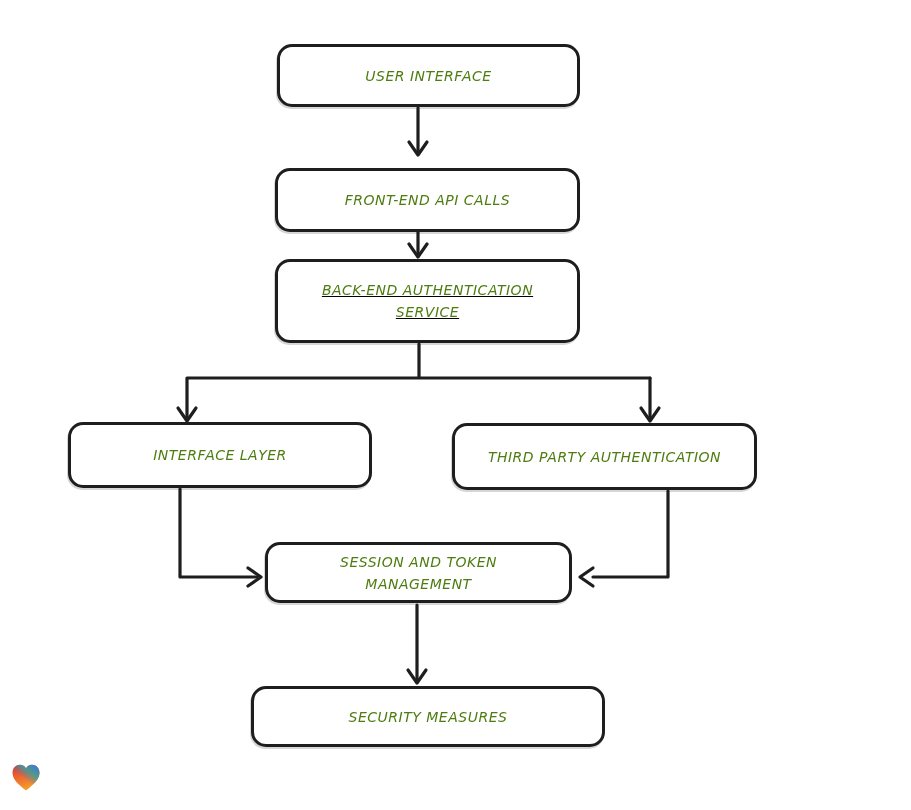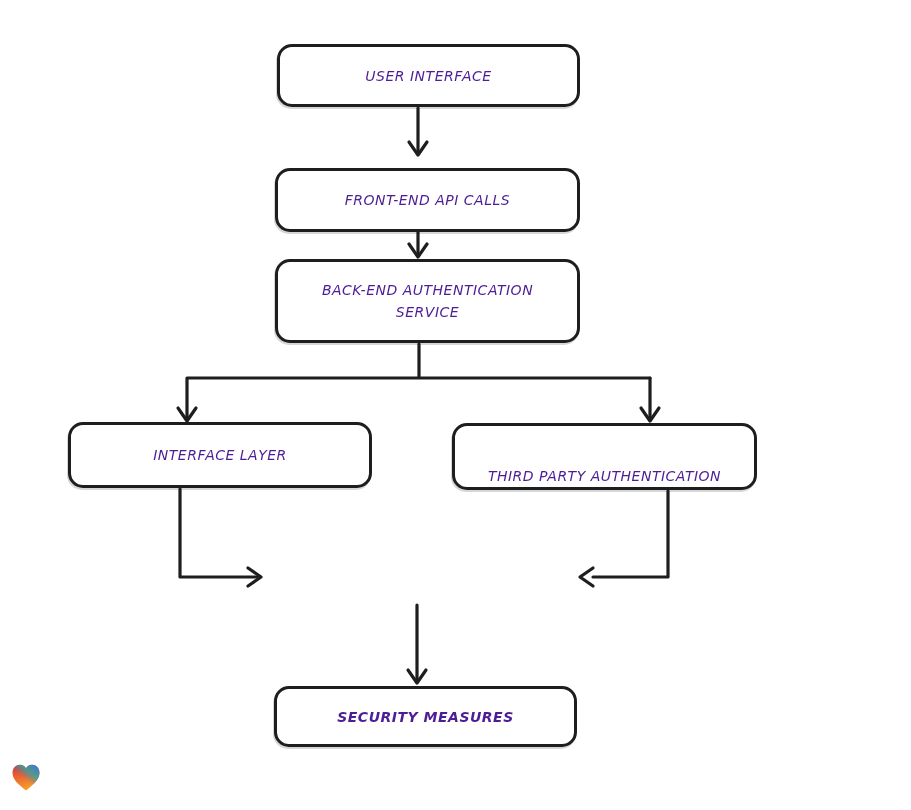--- a/index.html
+++ b/index.html
@@ -30,32 +30,32 @@
     justify-content: center;
     box-shadow: -1px 2px 0 0 rgba(30,30,30,0.18);
     cursor: default;
   }
   .node-label {
     font-family: "DejaVu Sans", "Liberation Sans", sans-serif;
     font-style: italic;
     font-size: 14px;
     line-height: 22px;
     letter-spacing: 0.5px;
-    color: #4c1d95;
+    color: #4d7c0f;
     text-align: center;
     white-space: pre-line;
   }
   
   #n-user-interface            { left: 277px; top:  44px; width: 303px; height: 63px; }
   #n-front-end-api-calls       { left: 275px; top: 168px; width: 305px; height: 64px; }
-  #n-back-end-auth             { left: 275px; top: 259px; width: 305px; height: 84px; }
+  #n-back-end-auth             { left: 275px; top: 259px; width: 305px; height: 84px; text-decoration: underline; }
   #n-database-layer            { left:  68px; top: 422px; width: 304px; height: 66px; }
-  #n-third-party-auth          { left: 452px; top: 423px; width: 305px; height: 67px; align-items: flex-end; }
+  #n-third-party-auth          { left: 452px; top: 423px; width: 305px; height: 67px; }
   #n-session-token-mgmt        { left: 265px; top: 542px; width: 307px; height: 61px; }
-  #n-security-measures         { left: 274px; top: 686px; width: 303px; height: 61px; font-weight: bold; }
+  #n-security-measures         { left: 251px; top: 686px; width: 354px; height: 61px; }
 
   .logo {
     position: absolute;
     left: 10px; top: 761px;
     width: 32px; height: 32px;
     cursor: pointer;
   }
 </style>
 </head>
 <body>
@@ -116,20 +116,24 @@
   </div>
 
   <div class="node" id="n-database-layer">
     <span class="node-label">INTERFACE LAYER</span>
   </div>
 
   <div class="node" id="n-third-party-auth">
     <span class="node-label">THIRD PARTY AUTHENTICATION</span>
   </div>
 
+  <div class="node" id="n-session-token-mgmt">
+    <span class="node-label">SESSION AND TOKEN
+MANAGEMENT</span>
+  </div>
 
   <div class="node" id="n-security-measures">
     <span class="node-label">SECURITY MEASURES</span>
   </div>
 
   <svg class="logo" viewBox="0 0 32 30" xmlns="http://www.w3.org/2000/svg">
     <defs>
       <linearGradient id="heartMain" x1="10%" y1="0%" x2="45%" y2="100%">
         <stop offset="0%" stop-color="#e23430"></stop>
         <stop offset="100%" stop-color="#f7a02b"></stop>

